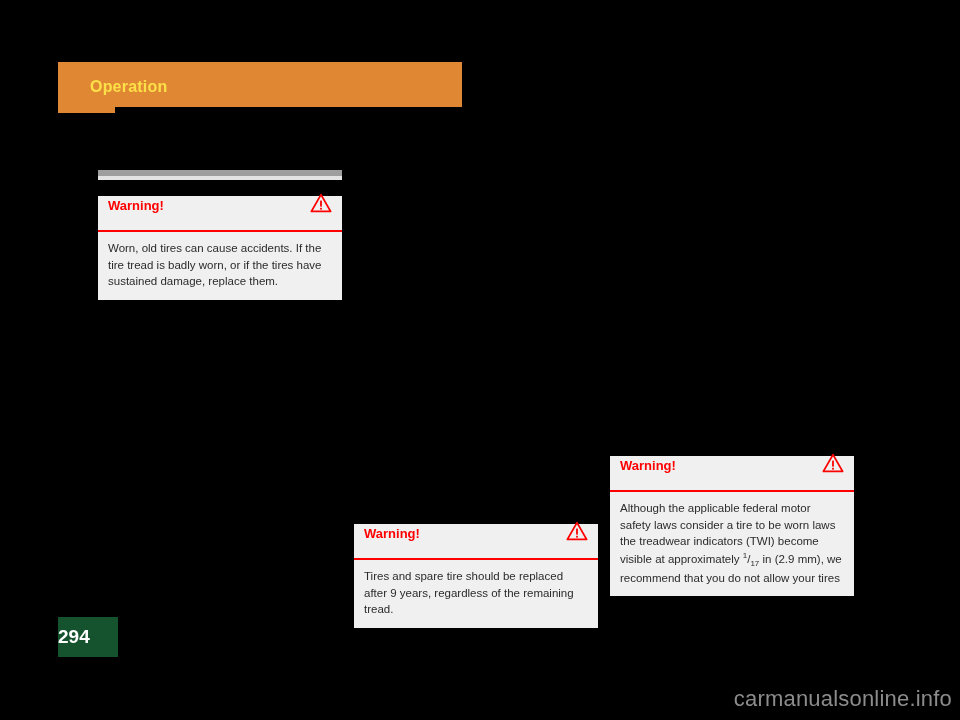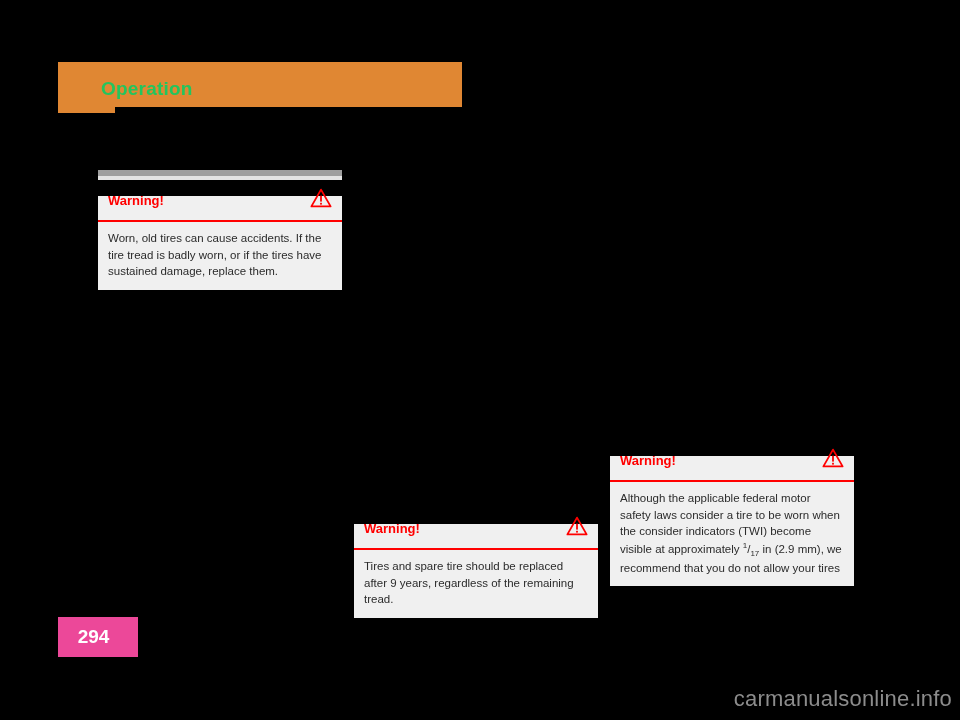--- a/index.html
+++ b/index.html
@@ -25,23 +25,23 @@
     background:#E08733;
   }
   .header-tab {
     position:absolute;
     left:58px; top:107px;
     width:57px; height:6px;
     background:#E08733;
   }
   .header-title {
     position:absolute;
-    left:101px; top:78px;
-    color:#22c55e;
-    font-size:19px;
+    left:90px; top:78px;
+    color:#fde047;
+    font-size:16px;
     font-weight:bold;
     letter-spacing:0.2px;
   }
 
   
   .rule-wrap {
     position:absolute;
     left:98px; top:170px;
     width:244px; height:12px;
   }
@@ -57,21 +57,21 @@
   }
 
   
   .warn-box {
     position:absolute;
     background:#F0F0F0;
     color:#2b2b2b;
   }
   .warn-head {
     position:relative;
-    height:26px;
+    height:36px;
     border-bottom:2px solid #FF0000;
     padding:0 10px 16px 10px;
     display:flex;
     align-items:center;
     justify-content:space-between;
   }
   .warn-title {
     color:#FF0000;
     font-weight:bold;
     font-size:13px;
@@ -93,25 +93,25 @@
 
   
   #box-1 { left:98px;  top:196px; width:244px; }
   #box-2 { left:354px; top:524px; width:244px; }
   #box-3 { left:610px; top:456px; width:244px; }
 
   
   .pagenum-box {
     position:absolute;
     left:58px; top:617px;
-    width:80px; height:40px;
-    background:#ec4899;
+    width:60px; height:40px;
+    background:#14532d;
     display:flex;
     align-items:center;
-    justify-content:center;
+    justify-content:flex-start;
     padding-right:9px;
   }
   .pagenum-text {
     color:#FFFFFF;
     font-size:19px;
     font-weight:bold;
   }
 
   
   .watermark {
@@ -175,21 +175,21 @@
       <span class="warn-title">Warning!</span>
       <span class="warn-icon">
         <svg width="22" height="20" viewBox="0 0 22 20">
           <path d="M11 1.6 L20.6 18.4 L1.4 18.4 Z" fill="none" stroke="#FF0000" stroke-width="1.8" stroke-linejoin="round"></path>
           <rect x="10.1" y="7.6" width="1.8" height="6" fill="#FF0000"></rect>
           <rect x="10.1" y="14.8" width="1.8" height="1.8" fill="#FF0000"></rect>
         </svg>
       </span>
     </div>
     <div class="warn-body">
-      <p><span>Although the applicable federal motor safety laws consider a tire to be worn when the consider indicators (TWI) become visible at approximately </span><sup class="fr">1</sup><span class="slash">/</span><sub class="fr">17</sub><span> in (2.9 mm), we recommend that you do not allow your tires</span></p>
+      <p><span>Although the applicable federal motor safety laws consider a tire to be worn laws the treadwear indicators (TWI) become visible at approximately </span><sup class="fr">1</sup><span class="slash">/</span><sub class="fr">17</sub><span> in (2.9 mm), we recommend that you do not allow your tires</span></p>
     </div>
   </div>
 
   <div class="pagenum-box">
     <span class="pagenum-text">294</span>
   </div>
 
   <div class="watermark">carmanualsonline.info</div>
 
 </div>

